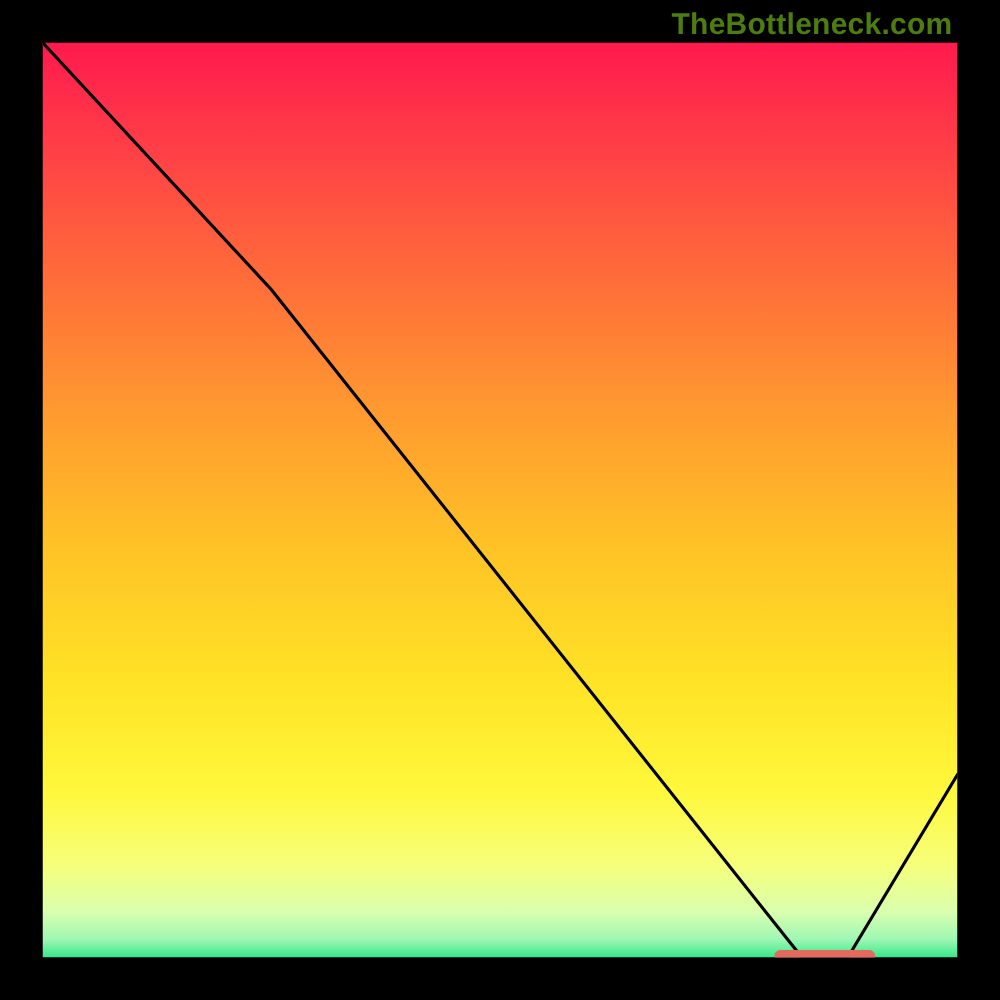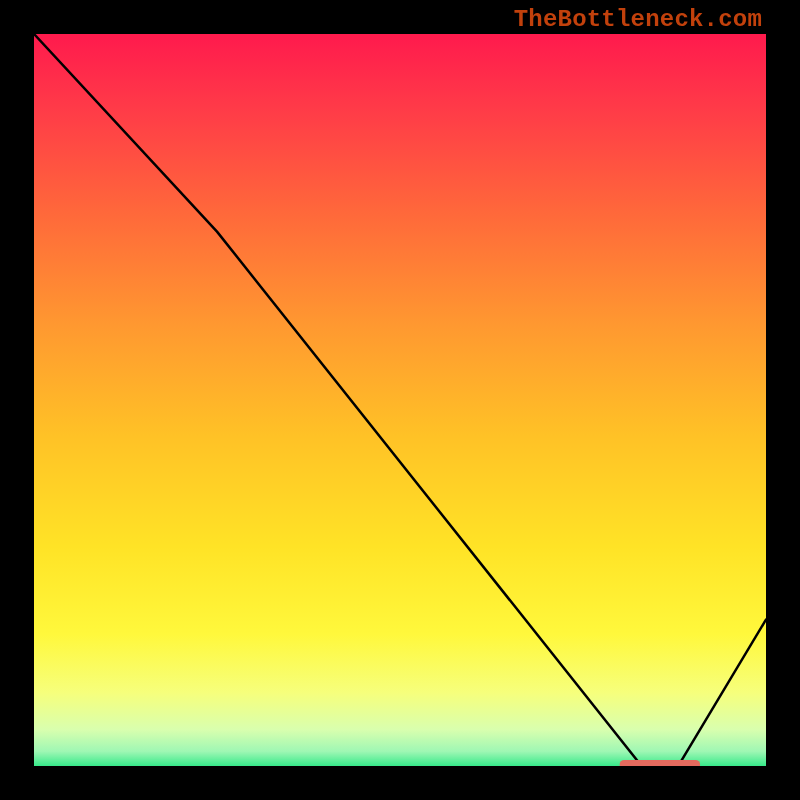--- a/index.html
+++ b/index.html
@@ -14,24 +14,24 @@
     position: absolute;
     left: 34px;
     top: 34px;
     width: 732px;
     height: 732px;
   }
   .credit {
     position: absolute;
     top: 6px;
     right: 38px;
-    font-family: Liberation Mono, monospace;
+    font-family: Liberation Sans, sans-serif;
     font-size: 24px;
     font-weight: 600;
-    color: #c2410c;
+    color: #4d7c0f;
     letter-spacing: 0.2px;
   }
   svg {
     display: block;
   }
 </style>
 </head>
 <body>
 
 <div class="credit">TheBottleneck.com</div>

